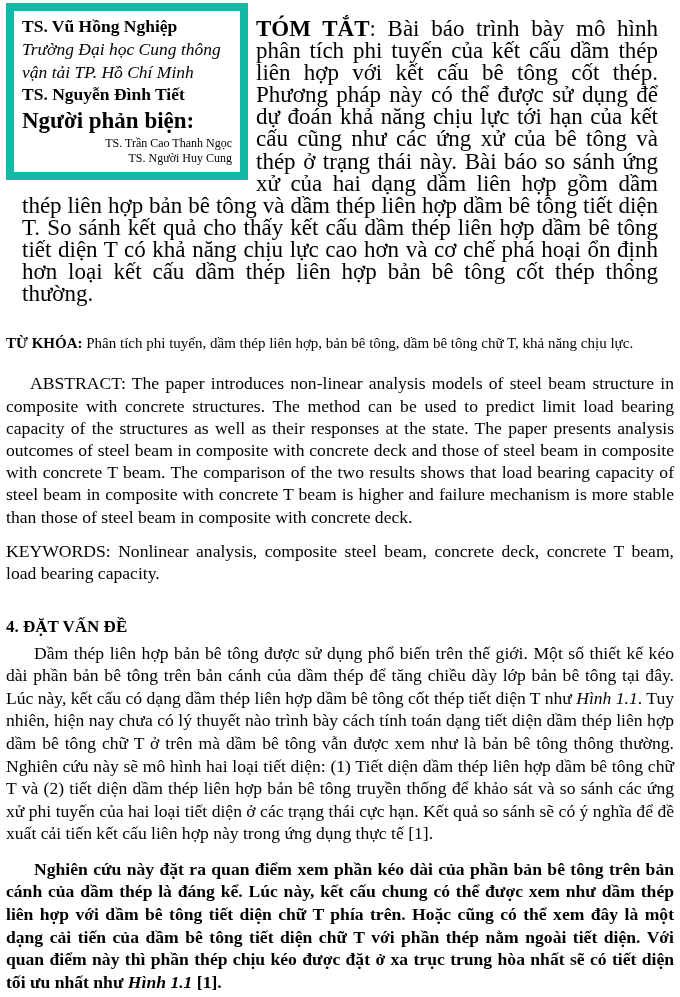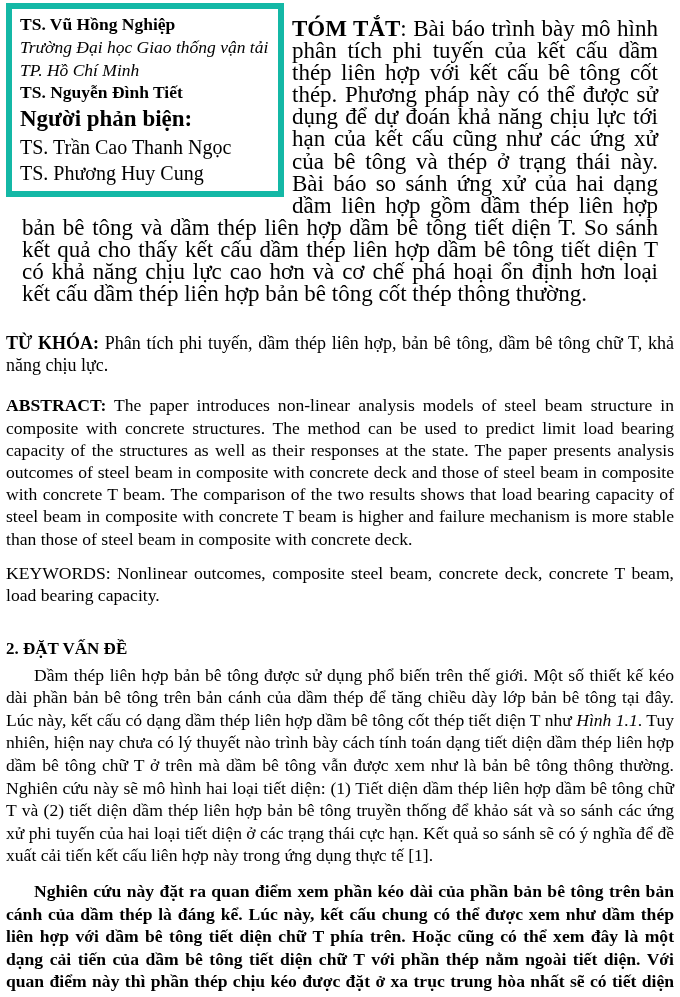--- a/index.html
+++ b/index.html
@@ -25,23 +25,23 @@
   }
 
   
   .top-region {
     position: relative;
     padding: 2px 6px 0 6px;
   }
 
   .author-box {
     float: left;
-    width: 278px;
+    width: 242px;
     box-sizing: border-box;
-    border: 6px solid #14b8a6;
+    border: 8px solid #14b8a6;
     padding: 4px 8px 5px 8px;
     margin: 1px 8px 3px 0;
     line-height: 1.30;
   }
 
   .author-name {
     font-weight: bold;
     font-size: 17.5px;
     line-height: 1.30;
     white-space: nowrap;
@@ -50,55 +50,56 @@
     font-style: italic;
     font-size: 17.5px;
     line-height: 1.30;
   }
   .reviewer-label {
     font-weight: bold;
     font-size: 23px;
     line-height: 1.30;
   }
   .reviewer-name {
-    font-size: 20px;
+    font-size: 12px;
     line-height: 1.30;
+    text-align: right;
   }
 
   .abs-vn {
     font-size: 23px;
     line-height: 22.1px;
     text-align: justify;
     text-justify: inter-word;
     margin: 16px;
     hyphens: none;
   }
   .abs-vn .lbl { font-weight: bold; }
 
   .clearer { clear: both; height: 0; font-size: 0; line-height: 0; }
 
   
   .block {
     padding: 0 6px;
   }
   .kw-vn {
-    font-size: 18px;
+    font-size: 15px;
     line-height: 22.1px;
     text-align: justify;
     margin: 11px 0 3px 0;
   }
   .kw-vn .lbl { font-weight: bold; }
 
   .abs-en {
     font-size: 17.6px;
     line-height: 22.2px;
     text-align: justify;
     margin: 18px 0 0 0;
   }
-  .abs-en .lbl { font-weight: bold; }
+  .abs-en .lbl { font-weight: normal; margin-left: 24px; }
 
   .kw-en {
     font-size: 17.6px;
     line-height: 22.2px;
     text-align: justify;
     margin: 12px 0 0 0;
   }
   .kw-en .lbl { font-weight: normal; }
 
   
@@ -124,41 +125,41 @@
 </style>
 </head>
 <body>
 
 <div class="page">
 
   <div class="top-region">
 
     <div class="author-box">
       <div class="author-name">TS. Vũ Hồng Nghiệp</div>
-      <div class="author-affil">Trường Đại học Giao thống vận tải TP. Hồ Chí Minh</div>
+      <div class="author-affil">Trường Đại học Cung thông vận tải TP. Hồ Chí Minh</div>
       <div class="author-name">TS. Nguyễn Đình Tiết</div>
       <div class="reviewer-label">Người phản biện:</div>
       <div class="reviewer-name">TS. Trần Cao Thanh Ngọc</div>
-      <div class="reviewer-name">TS. Phương Huy Cung</div>
+      <div class="reviewer-name">TS. Người Huy Cung</div>
     </div>
 
     <p class="abs-vn"><span class="lbl">TÓM TẮT</span><span>: </span><span>Bài báo trình bày mô hình phân tích phi tuyến của kết cấu dầm thép liên hợp với kết cấu bê tông cốt thép. Phương pháp này có thể được sử dụng để dự đoán khả năng chịu lực tới hạn của kết cấu cũng như các ứng xử của bê tông và thép ở trạng thái này. Bài báo so sánh ứng xử của hai dạng dầm liên hợp gồm dầm thép liên hợp bản bê tông và dầm thép liên hợp dầm bê tông tiết diện T. So sánh kết quả cho thấy kết cấu dầm thép liên hợp dầm bê tông tiết diện T có khả năng chịu lực cao hơn và cơ chế phá hoại ổn định hơn loại kết cấu dầm thép liên hợp bản bê tông cốt thép thông thường.</span></p>
 
     <div class="clearer"></div>
   </div>
 
   <div class="block">
 
     <p class="kw-vn"><span class="lbl">TỪ KHÓA:</span><span> Phân tích phi tuyến, dầm thép liên hợp, bản bê tông, dầm bê tông chữ T, khả năng chịu lực.</span></p>
 
     <p class="abs-en"><span class="lbl">ABSTRACT:</span><span> The paper introduces non-linear analysis models of steel beam structure in composite with concrete structures. The method can be used to predict limit load bearing capacity of the structures as well as their responses at the state. The paper presents analysis outcomes of steel beam in composite with concrete deck and those of steel beam in composite with concrete T beam. The comparison of the two results shows that load bearing capacity of steel beam in composite with concrete T beam is higher and failure mechanism is more stable than those of steel beam in composite with concrete deck.</span></p>
 
-    <p class="kw-en"><span class="lbl">KEYWORDS:</span><span> Nonlinear outcomes, composite steel beam, concrete deck, concrete T beam, load bearing capacity.</span></p>
+    <p class="kw-en"><span class="lbl">KEYWORDS:</span><span> Nonlinear analysis, composite steel beam, concrete deck, concrete T beam, load bearing capacity.</span></p>
 
-    <h2 class="sec-head">2. ĐẶT VẤN ĐỀ</h2>
+    <h2 class="sec-head">4. ĐẶT VẤN ĐỀ</h2>
 
     <p class="body-par"><span>Dầm thép liên hợp bản bê tông được sử dụng phổ biến trên thế giới. Một số thiết kế kéo dài phần bản bê tông trên bản cánh của dầm thép để tăng chiều dày lớp bản bê tông tại đây. Lúc này, kết cấu có dạng dầm thép liên hợp dầm bê tông cốt thép tiết diện T như </span><span class="ital">Hình 1.1</span><span>. Tuy nhiên, hiện nay chưa có lý thuyết nào trình bày cách tính toán dạng tiết diện dầm thép liên hợp dầm bê tông chữ T ở trên mà dầm bê tông vẫn được xem như là bản bê tông thông thường. Nghiên cứu này sẽ mô hình hai loại tiết diện: (1) Tiết diện dầm thép liên hợp dầm bê tông chữ T và (2) tiết diện dầm thép liên hợp bản bê tông truyền thống để khảo sát và so sánh các ứng xử phi tuyến của hai loại tiết diện ở các trạng thái cực hạn. Kết quả so sánh sẽ có ý nghĩa để đề xuất cải tiến kết cấu liên hợp này trong ứng dụng thực tế [1].</span></p>
 
     <p class="body-par"><span>Nghiên cứu này đặt ra quan điểm xem phần kéo dài của phần bản bê tông trên bản cánh của dầm thép là đáng kể. Lúc này, kết cấu chung có thể được xem như dầm thép liên hợp với dầm bê tông tiết diện chữ T phía trên. Hoặc cũng có thể xem đây là một dạng cải tiến của dầm bê tông tiết diện chữ T với phần thép nằm ngoài tiết diện. Với quan điểm này thì phần thép chịu kéo được đặt ở xa trục trung hòa nhất sẽ có tiết diện tối ưu nhất như </span><span class="ital">Hình 1.1</span><span> [1].</span></p>
 
   </div>
 
 </div>
 
 </body></html>

